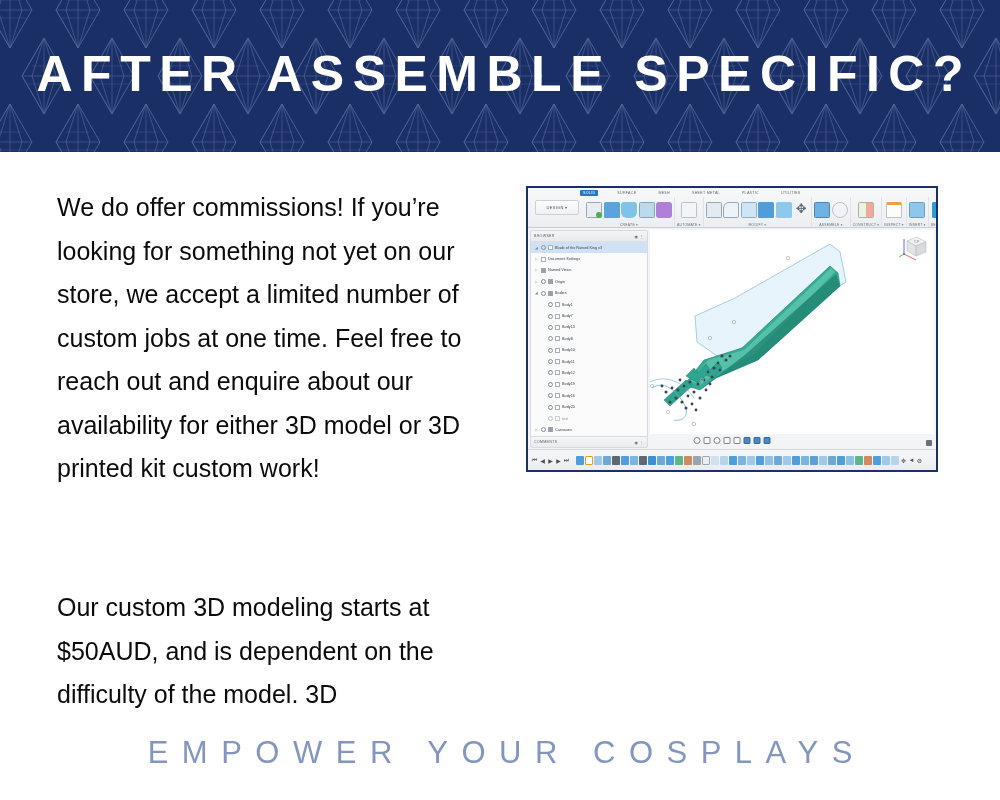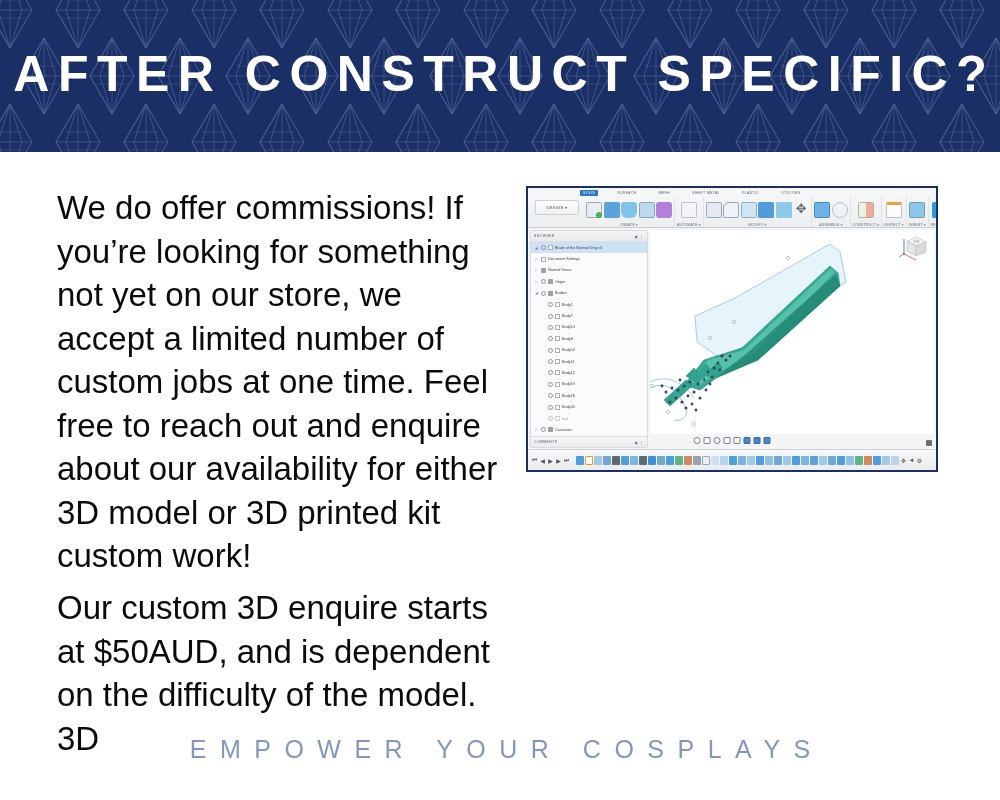--- a/index.html
+++ b/index.html
@@ -51,21 +51,21 @@
     letter-spacing: 8.5px;
     white-space: nowrap;
     text-indent: 8.5px;
     padding-bottom: 4px;
   }
 
   
   .body-text {
     position: absolute;
     font-family: "Liberation Sans", sans-serif;
-    font-size: 33px;
+    font-size: 25px;
     line-height: 43.5px;
     color: #0b0b0b;
     font-weight: 400;
   }
   .col-left-p1 {
     left: 57px;
     top: 186px;
     width: 446px;
   }
   .col-left-p2 {
@@ -301,21 +301,21 @@
   }
 
   
   .footer {
     position: absolute;
     left: 0;
     top: 735px;
     width: 1000px;
     text-align: center;
     font-family: "Liberation Sans", sans-serif;
-    font-size: 25px;
+    font-size: 31px;
     letter-spacing: 13.5px;
     color: #8496c0;
     text-indent: 13.5px;
     white-space: nowrap;
   }
 </style>
 </head>
 <body>
 
 <div class="page">
@@ -376,26 +376,26 @@
           <use href="#dia" x="486" y="142"></use>
         <use href="#dia" x="554" y="142"></use>
           <use href="#dia" x="622" y="142"></use>
         <use href="#dia" x="690" y="142"></use>
           <use href="#dia" x="758" y="142"></use>
         <use href="#dia" x="826" y="142"></use>
           <use href="#dia" x="894" y="142"></use>
         <use href="#dia" x="962" y="142"></use>
       </g>
     </svg>
-    <div class="banner-title">AFTER CONSTRUCT SPECIFIC?</div>
+    <div class="banner-title">AFTER ASSEMBLE SPECIFIC?</div>
   </div>
 
   <div class="body-text col-left-p1">We do offer commissions! If you’re looking for something not yet on our store, we accept a limited number of custom jobs at one time. Feel free to reach out and enquire about our availability for either 3D model or 3D printed kit custom work!</div>
 
-  <div class="body-text col-left-p2">Our custom 3D enquire starts at $50AUD, and is dependent on the difficulty of the model. 3D</div>
+  <div class="body-text col-left-p2">Our custom 3D modeling starts at $50AUD, and is dependent on the difficulty of the model. 3D</div>
 
 
   <div class="cad-window">
 
     <div class="cad-ribbon">
 
       <div class="cad-tabs">
         <div class="cad-tab active">SOLID</div>
         <div class="cad-tab">SURFACE</div>
         <div class="cad-tab">MESH</div>

